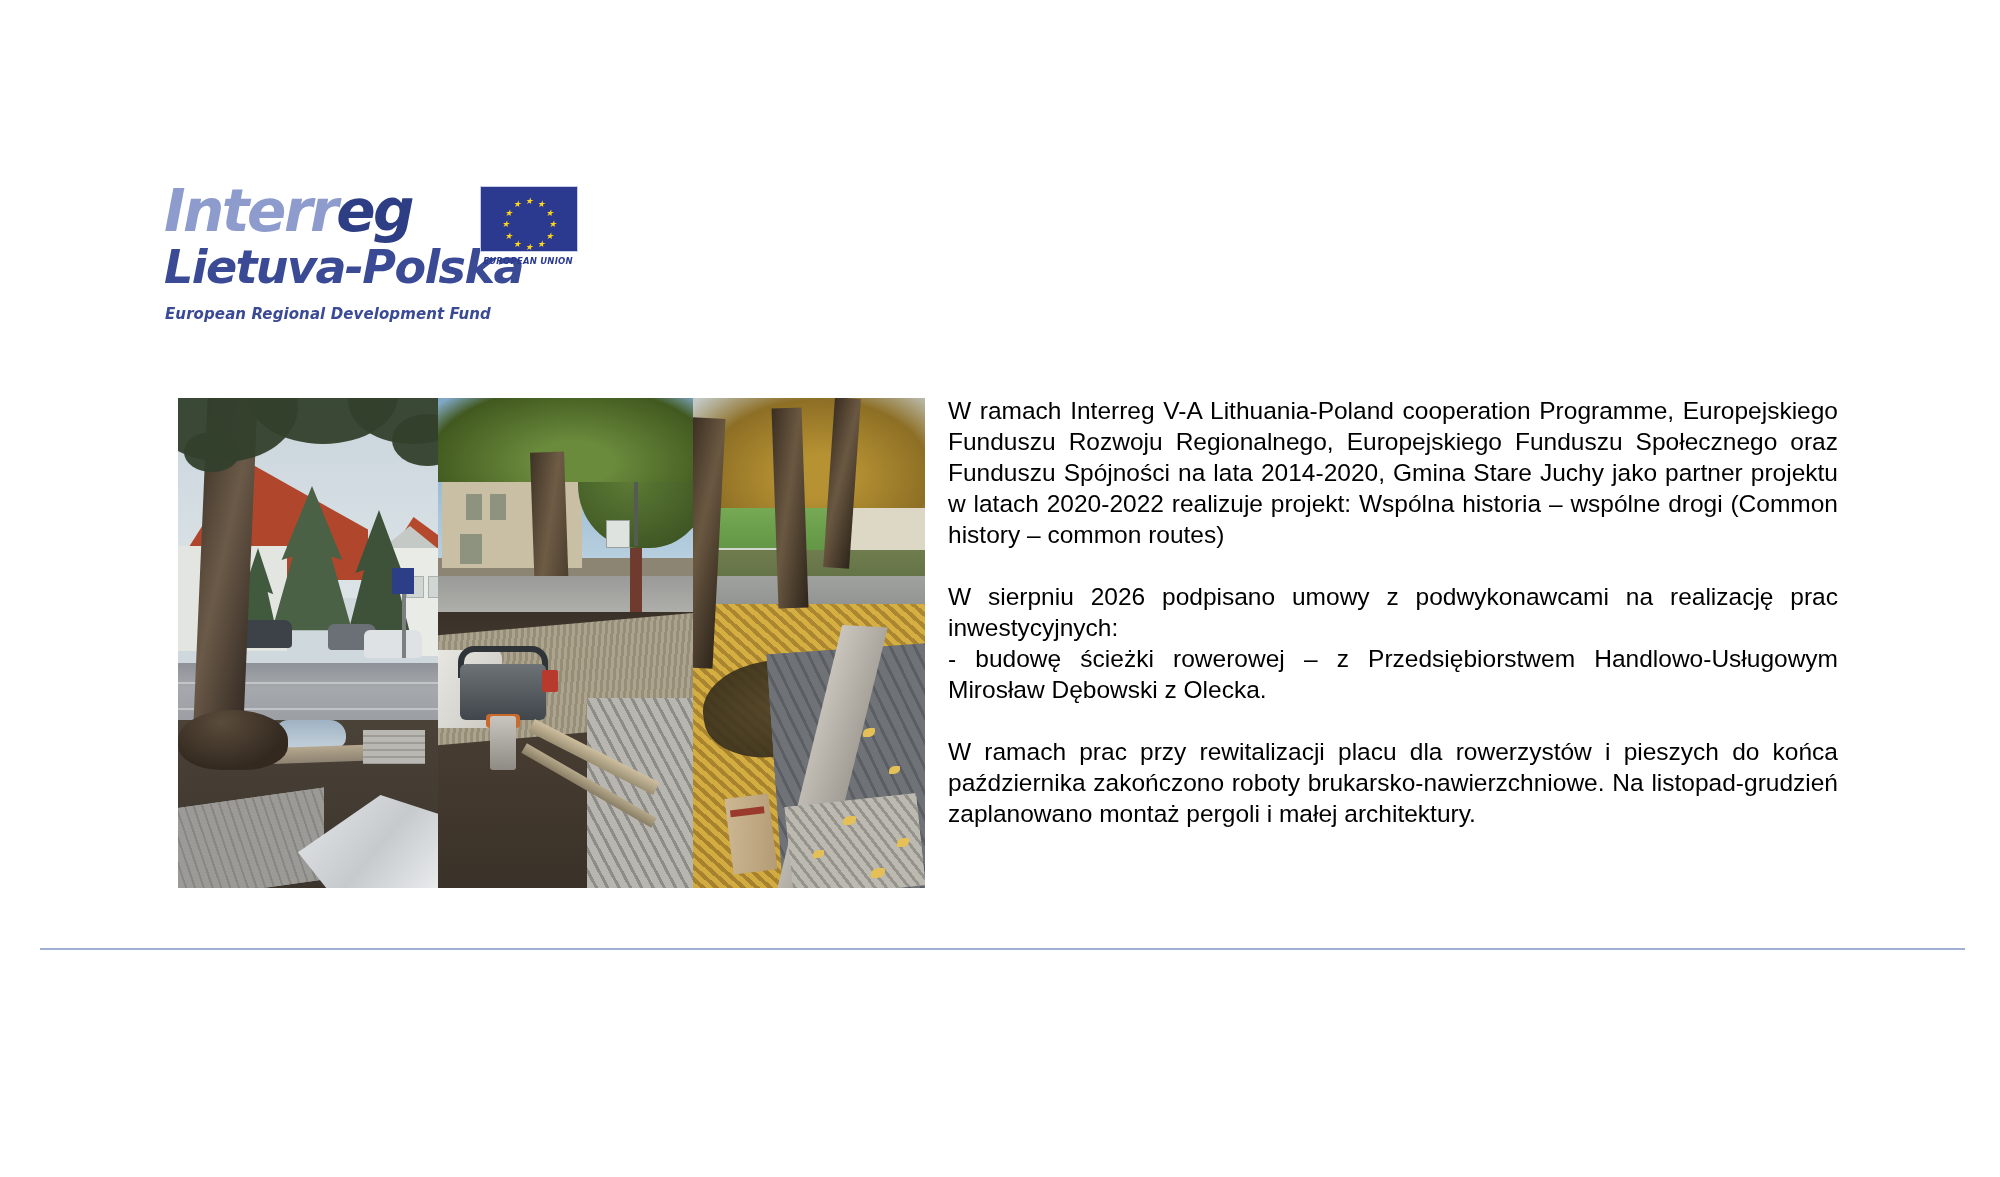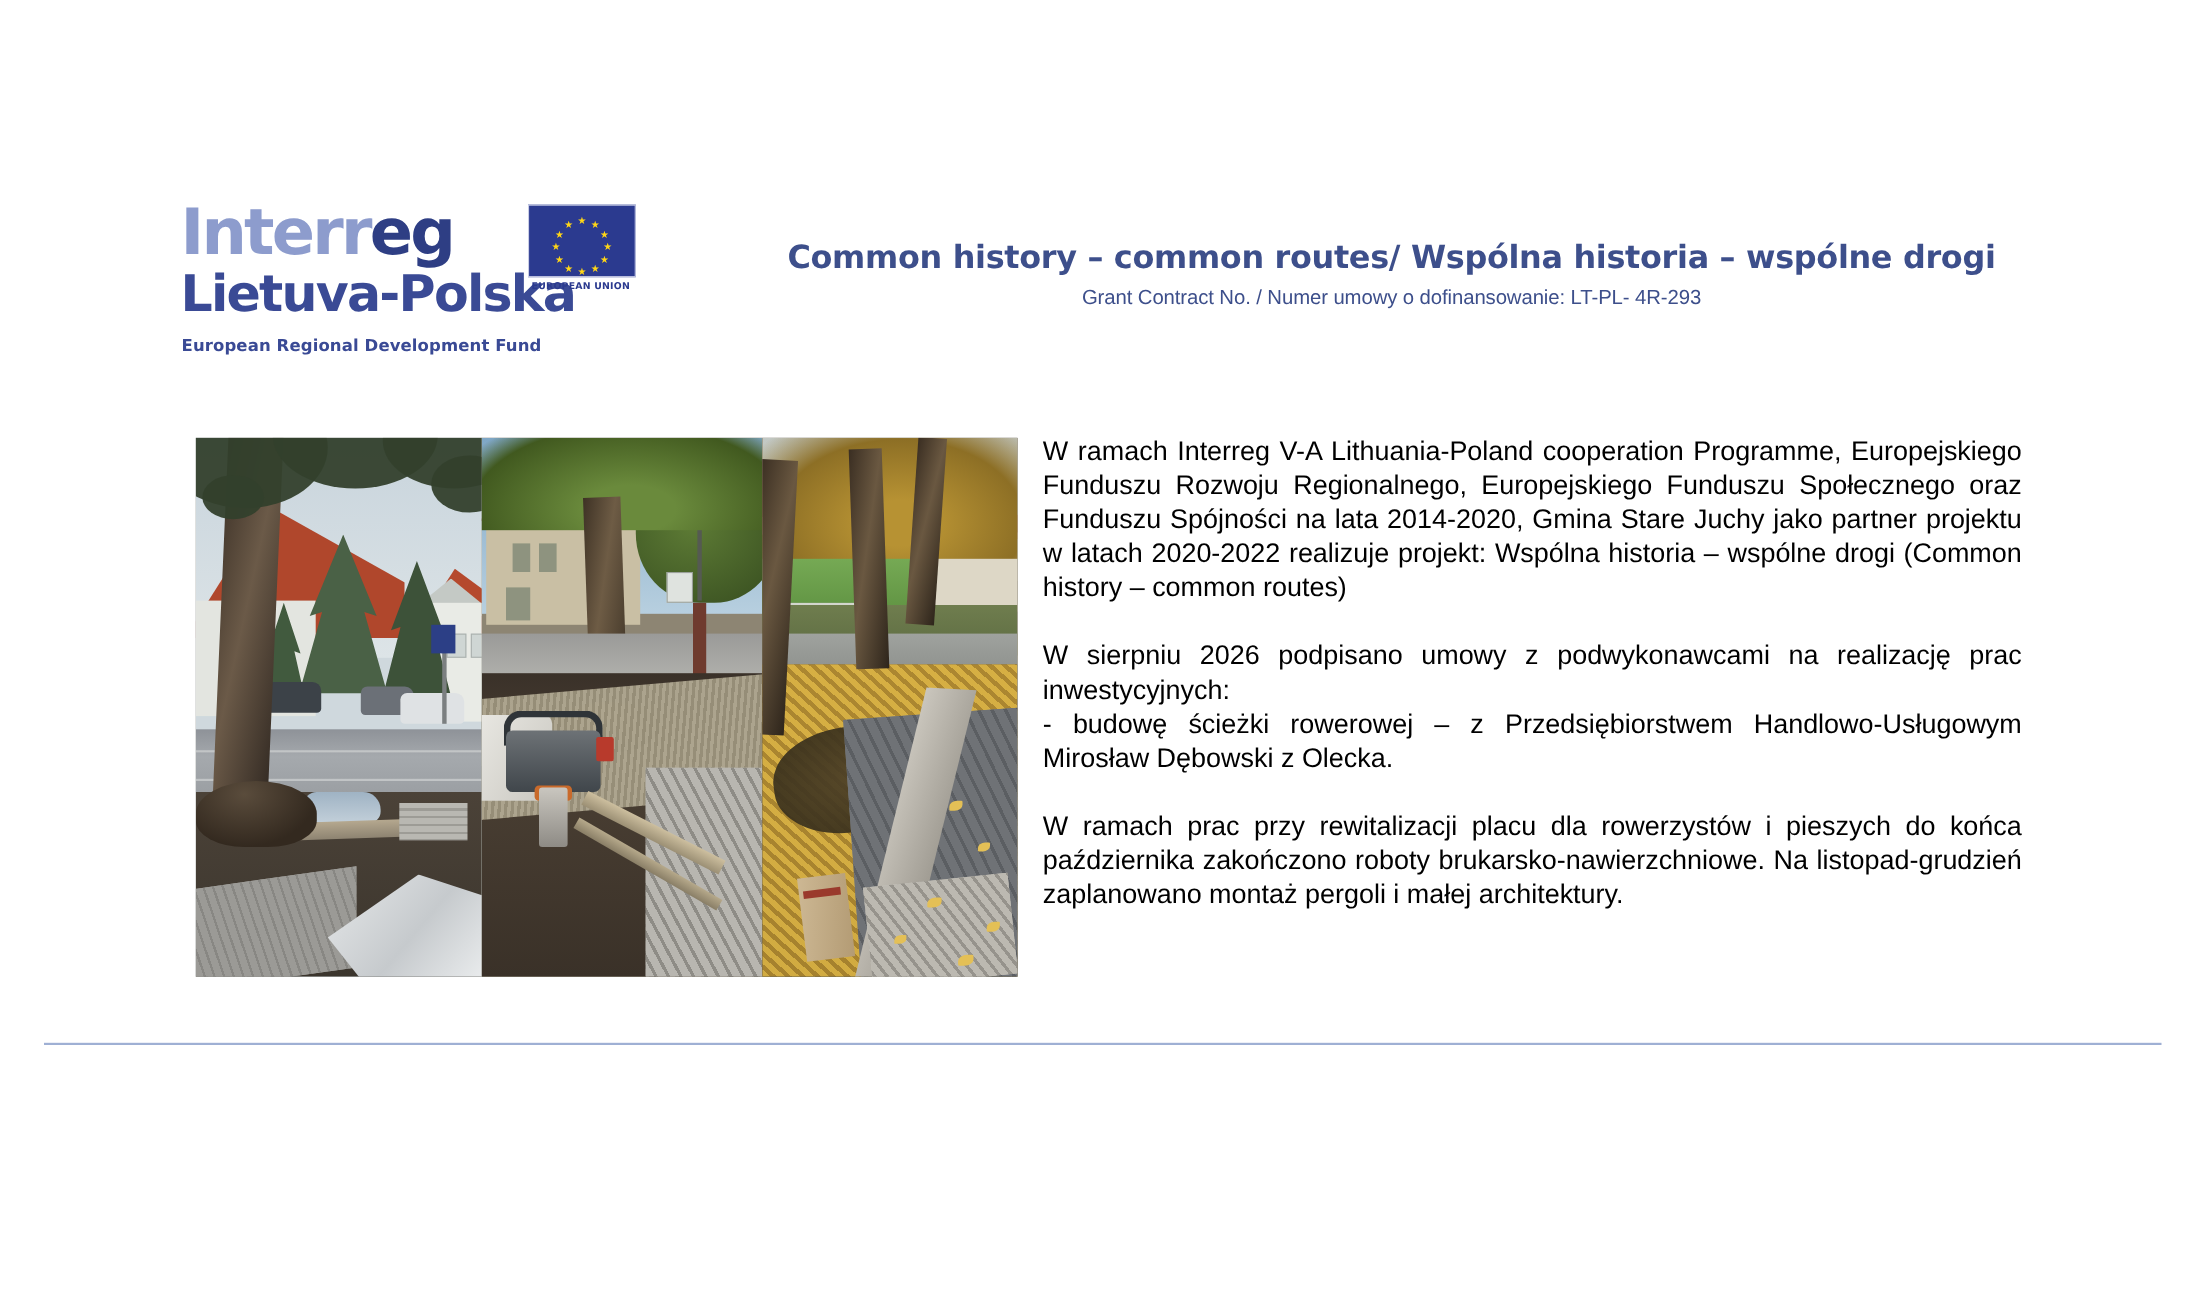--- a/index.html
+++ b/index.html
@@ -14,20 +14,21 @@
     font-family: "Liberation Sans", sans-serif;
     overflow: hidden;
   }
 
   
   #header {
     position: absolute;
     left: 0; top: 0;
     width: 2000px;
     height: 350px;
+    font-style: italic;
   }
 
   
   #logo-block {
     position: absolute;
     left: 152px;
     top: 182px;
     width: 440px;
     height: 145px;
   }
@@ -357,24 +358,20 @@
         <span class="star" style="left:31.5px; top:53px;">★</span>
         <span class="star" style="left:23px; top:44.5px;">★</span>
         <span class="star" style="left:20px; top:33px;">★</span>
         <span class="star" style="left:23px; top:21.5px;">★</span>
         <span class="star" style="left:31.5px; top:13px;">★</span>
       </div>
       <div id="eu-flag-caption">EUROPEAN UNION</div>
     </div>
   </div>
 
-  <div id="title-block">
-    <div id="doc-title">Common history – common routes/ Wspólna historia – wspólne drogi</div>
-    <div id="doc-subtitle">Grant Contract  No. / Numer umowy o dofinansowanie: LT-PL- 4R-293</div>
-  </div>
 </div>
 
 <div id="collage">
 
   <div class="photo" id="photo-left">
     <div class="p1-sky"></div>
     <div class="p1-roof"></div>
     <div class="p1-roof2"></div>
     <div class="p1-wall"></div>
     <div class="p1-house-r-roof"></div>

